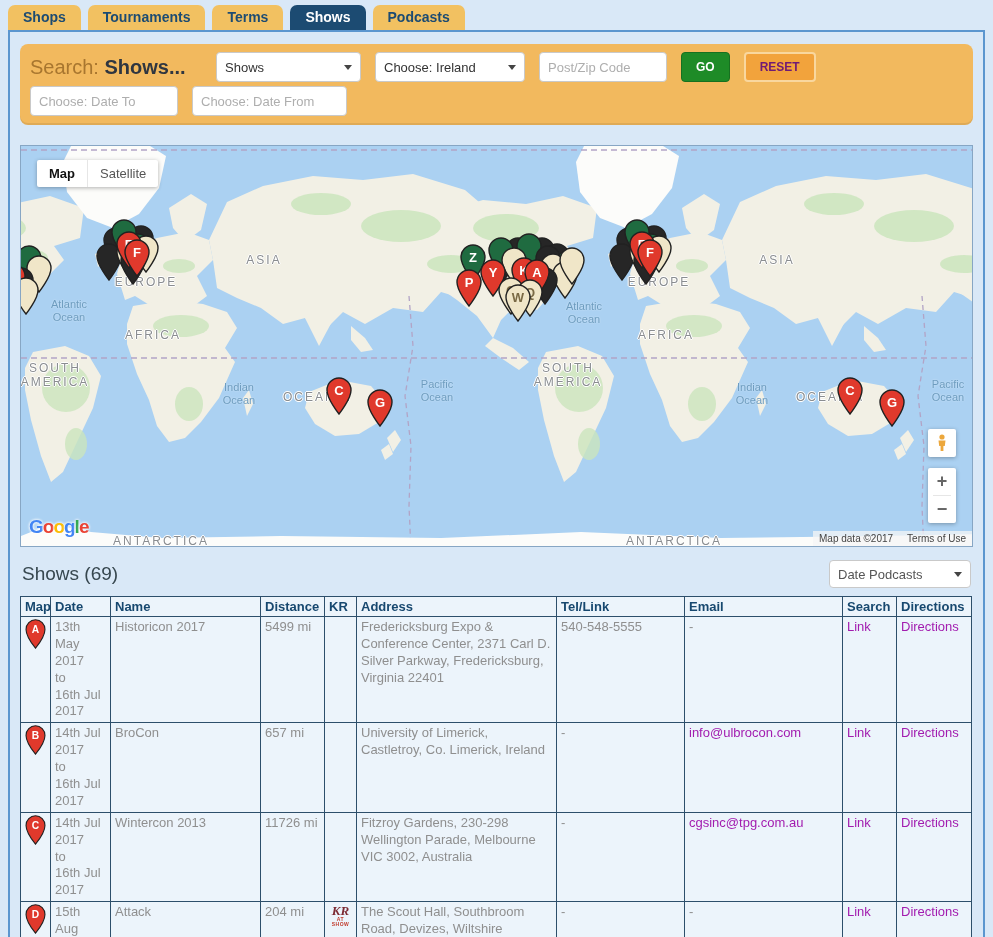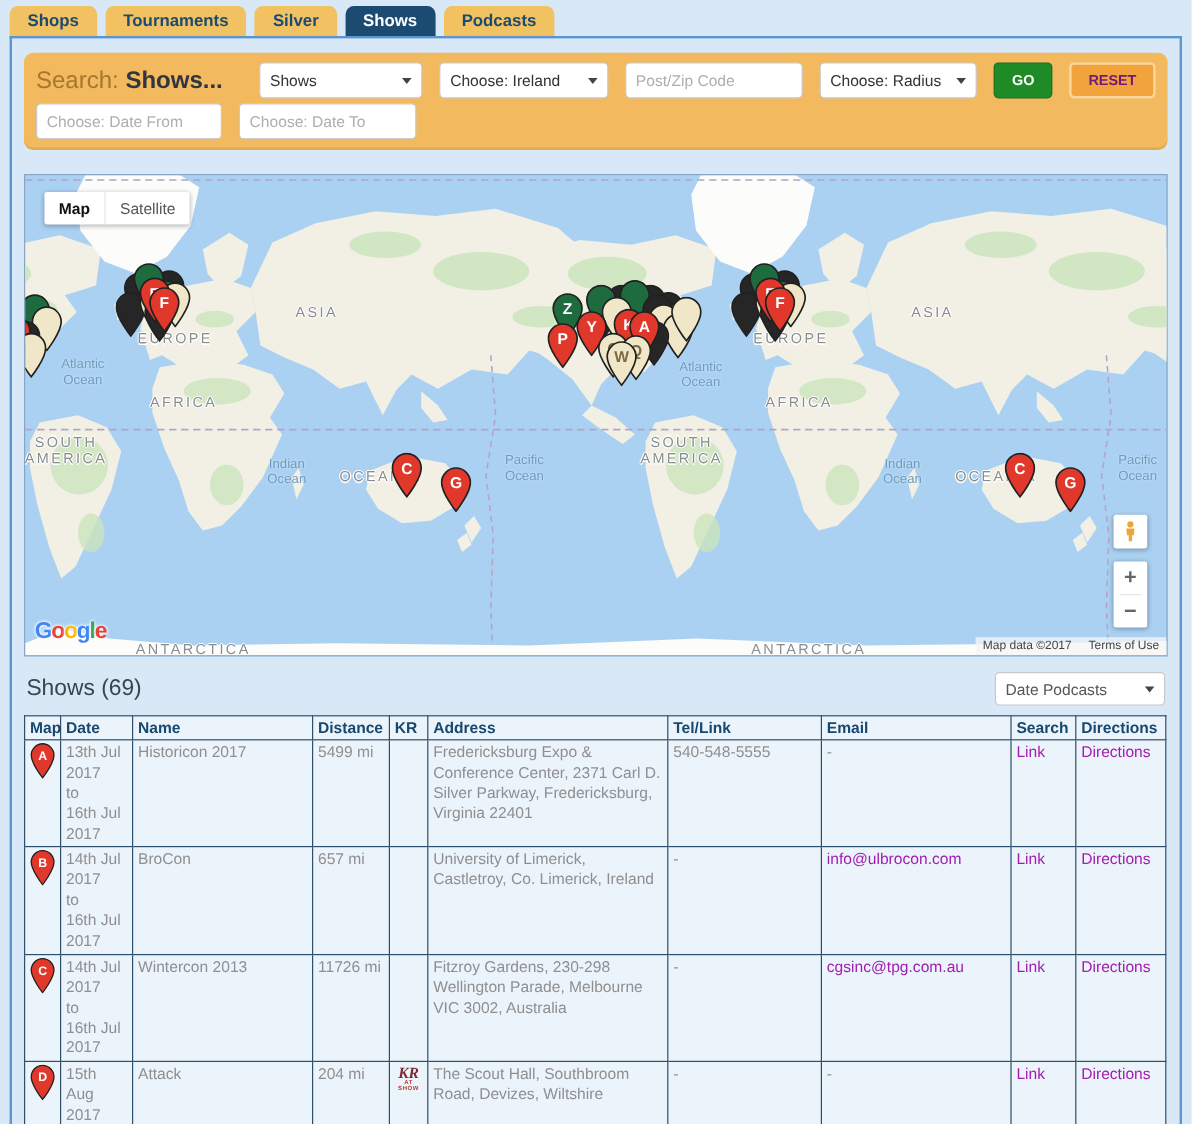--- a/index.html
+++ b/index.html
@@ -82,49 +82,45 @@
   .krbox .krsub{color:#c0392b;font-size:5px;font-weight:bold;display:block;letter-spacing:0.5px;}
 </style>
 </head>
 <body>
 
 <div class="page">
 
   <div class="tabbar">
       <div class="tab">Shops</div>
       <div class="tab">Tournaments</div>
-      <div class="tab">Silver</div>
+      <div class="tab">Terms</div>
       <div class="tab active">Shows</div>
       <div class="tab">Podcasts</div>
     </div>
 
   <div class="container">
 
     <div class="search-panel">
       <div class="search-row">
         <div class="search-title"><span>Search:</span> <b>Shows...</b></div>
         <div class="sel" style="width:145px">
           <span>Shows</span>
             <span class="arrow"></span>
         </div>
         <div class="sel" style="width:150px">
           <span>Choose: Ireland</span>
             <span class="arrow"></span>
         </div>
-        <input class="tbox" style="width: 148px;" placeholder="Post/Zip Code">
-        <div class="sel" style="width:140px">
-          <span>Choose: Radius</span>
-            <span class="arrow"></span>
-        </div>
+        <input class="tbox" style="width: 128px;" placeholder="Post/Zip Code">
         <button class="btn-go">GO</button>
         <button class="btn-reset">RESET</button>
       </div>
       <div class="search-row">
+        <input class="tbox" style="width: 148px;" placeholder="Choose: Date To">
         <input class="tbox" style="width: 155px;" placeholder="Choose: Date From">
-        <input class="tbox" style="width: 148px;" placeholder="Choose: Date To">
       </div>
     </div>
 
     <div class="map">
       <svg class="terrain" width="953" height="400">
         <defs>
           <g id="world">
             <path d="M55,-10 L110,-12 145,10 138,42 118,68 92,82 66,72 46,46 42,16 Z" fill="#fcfcfa"></path>
             <path d="M398,118 L406,86 428,64 462,54 505,58 542,50 576,62 572,92 546,100 556,114 542,128 520,134 530,148 516,164 496,158 480,174 472,192 456,170 436,154 416,140 404,130 Z" fill="#f2f0e5"></path>
             <path d="M472,192 L492,202 508,216 498,224 480,212 464,200 Z" fill="#f2f0e5"></path>
@@ -455,21 +451,21 @@
             <th>Directions</th>
           </tr>
         </thead>
       <tbody id="shows-tbody">
           <tr>
             <td><span><svg width="21" height="30" viewBox="0 0 26 38">
     <path d="M13,1 C6.4,1 1,6.5 1,13.2 C1,22 13,37 13,37 C13,37 25,22 25,13.2 C25,6.5 19.6,1 13,1 Z" fill="#e0392c" stroke="#212121" stroke-width="1.4"></path>
     <text x="13" y="18" text-anchor="middle" font-size="13" font-weight="bold" font-family="Liberation Sans, sans-serif" fill="#ffffff">A</text>
   </svg></span></td>
             <td class="datecell">
-              <div>13th Jul 2017</div>
+              <div>13th May 2017</div>
               <div>to</div>
               <div>16th Jul 2017</div>
             </td>
             <td>Historicon 2017</td>
             <td>5499 mi</td>
             <td></td>
             <td>Fredericksburg Expo &amp; Conference Center, 2371 Carl D. Silver Parkway, Fredericksburg, Virginia 22401</td>
             <td>540-548-5555</td>
             <td>-</td>
             <td><span class="link">Link</span></td>

